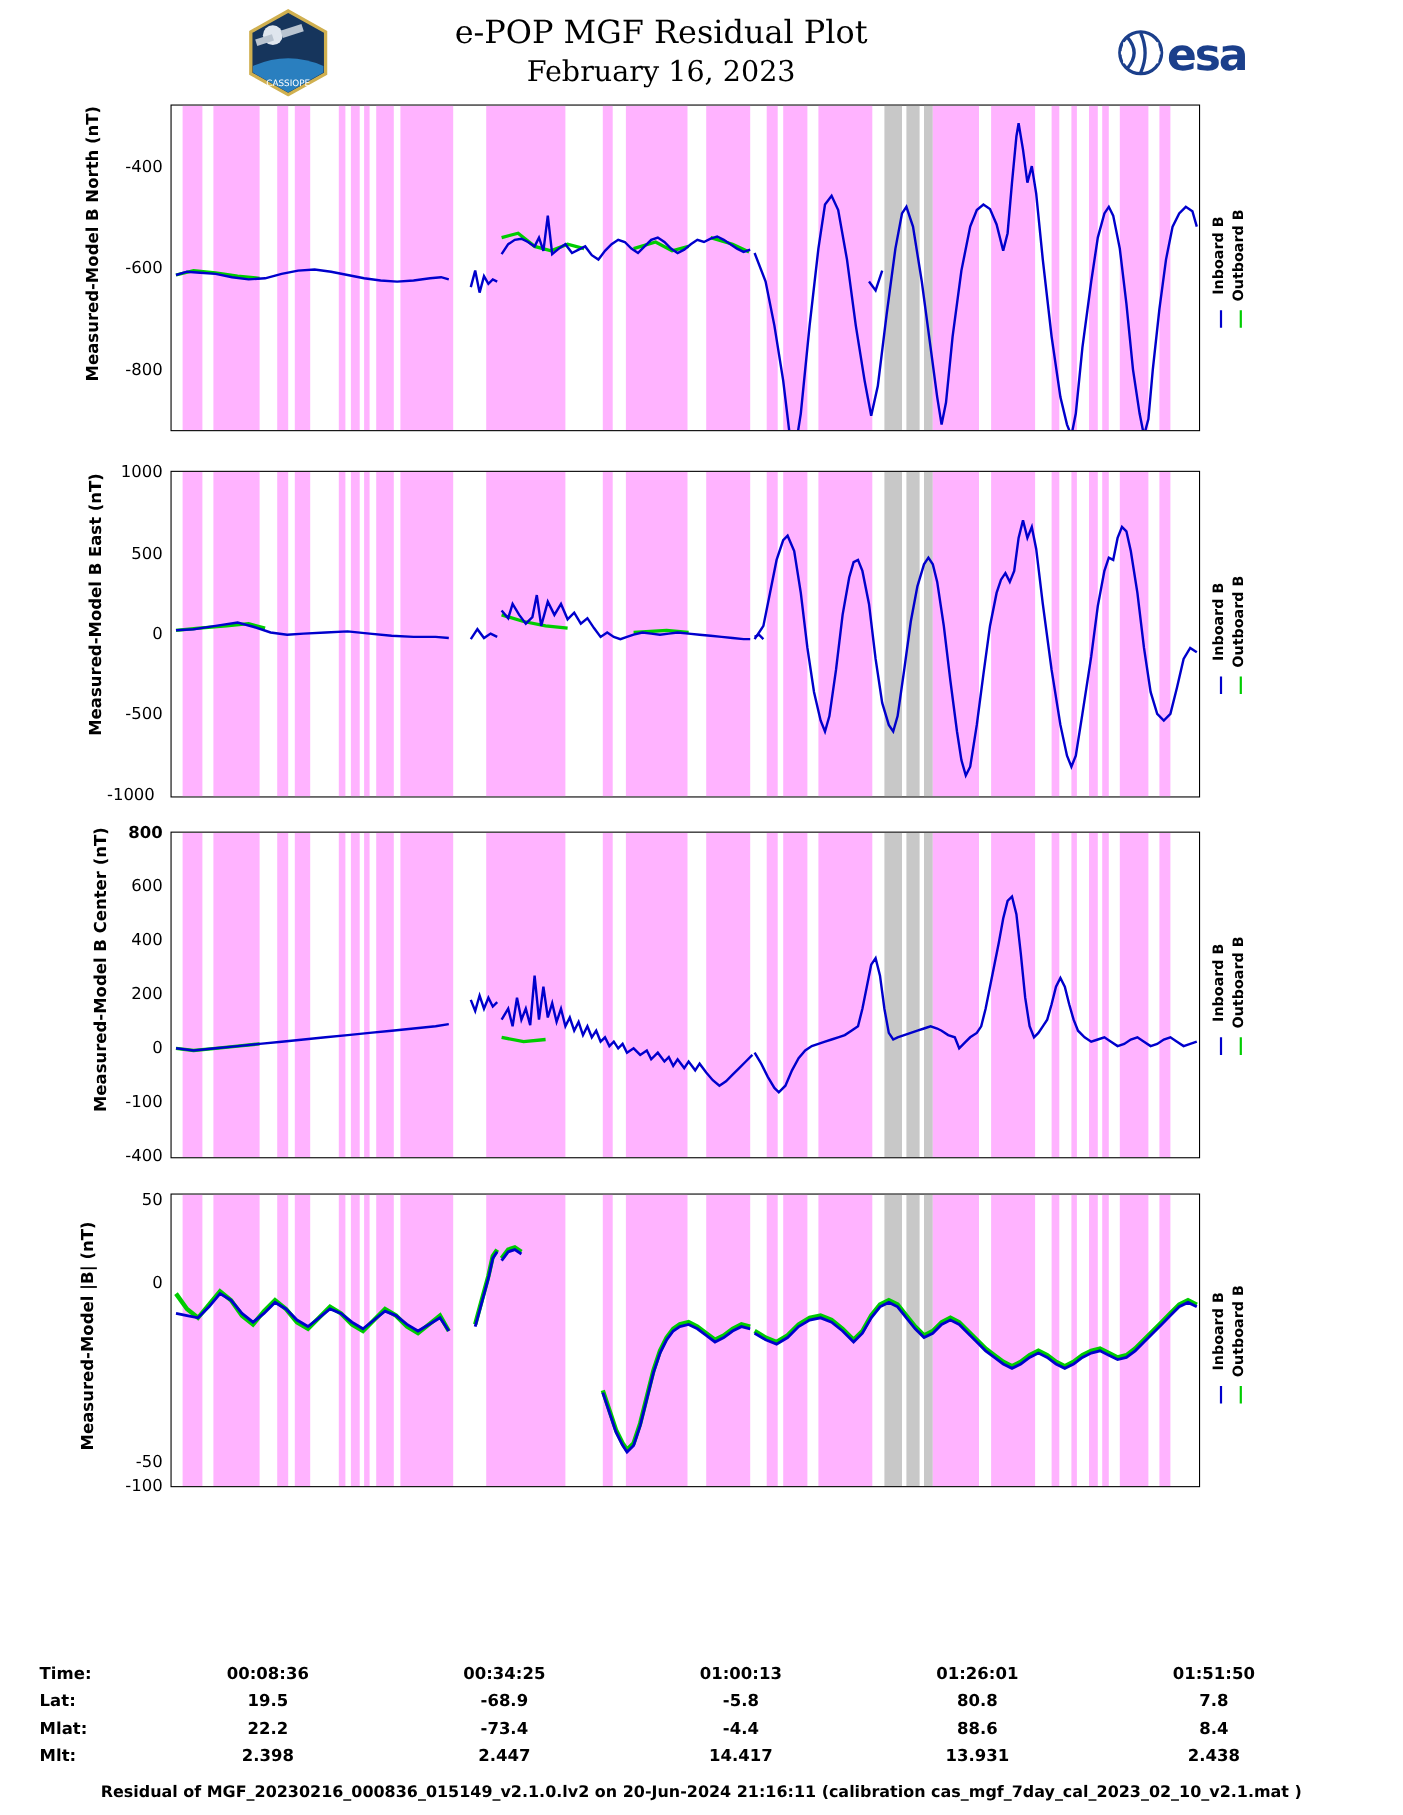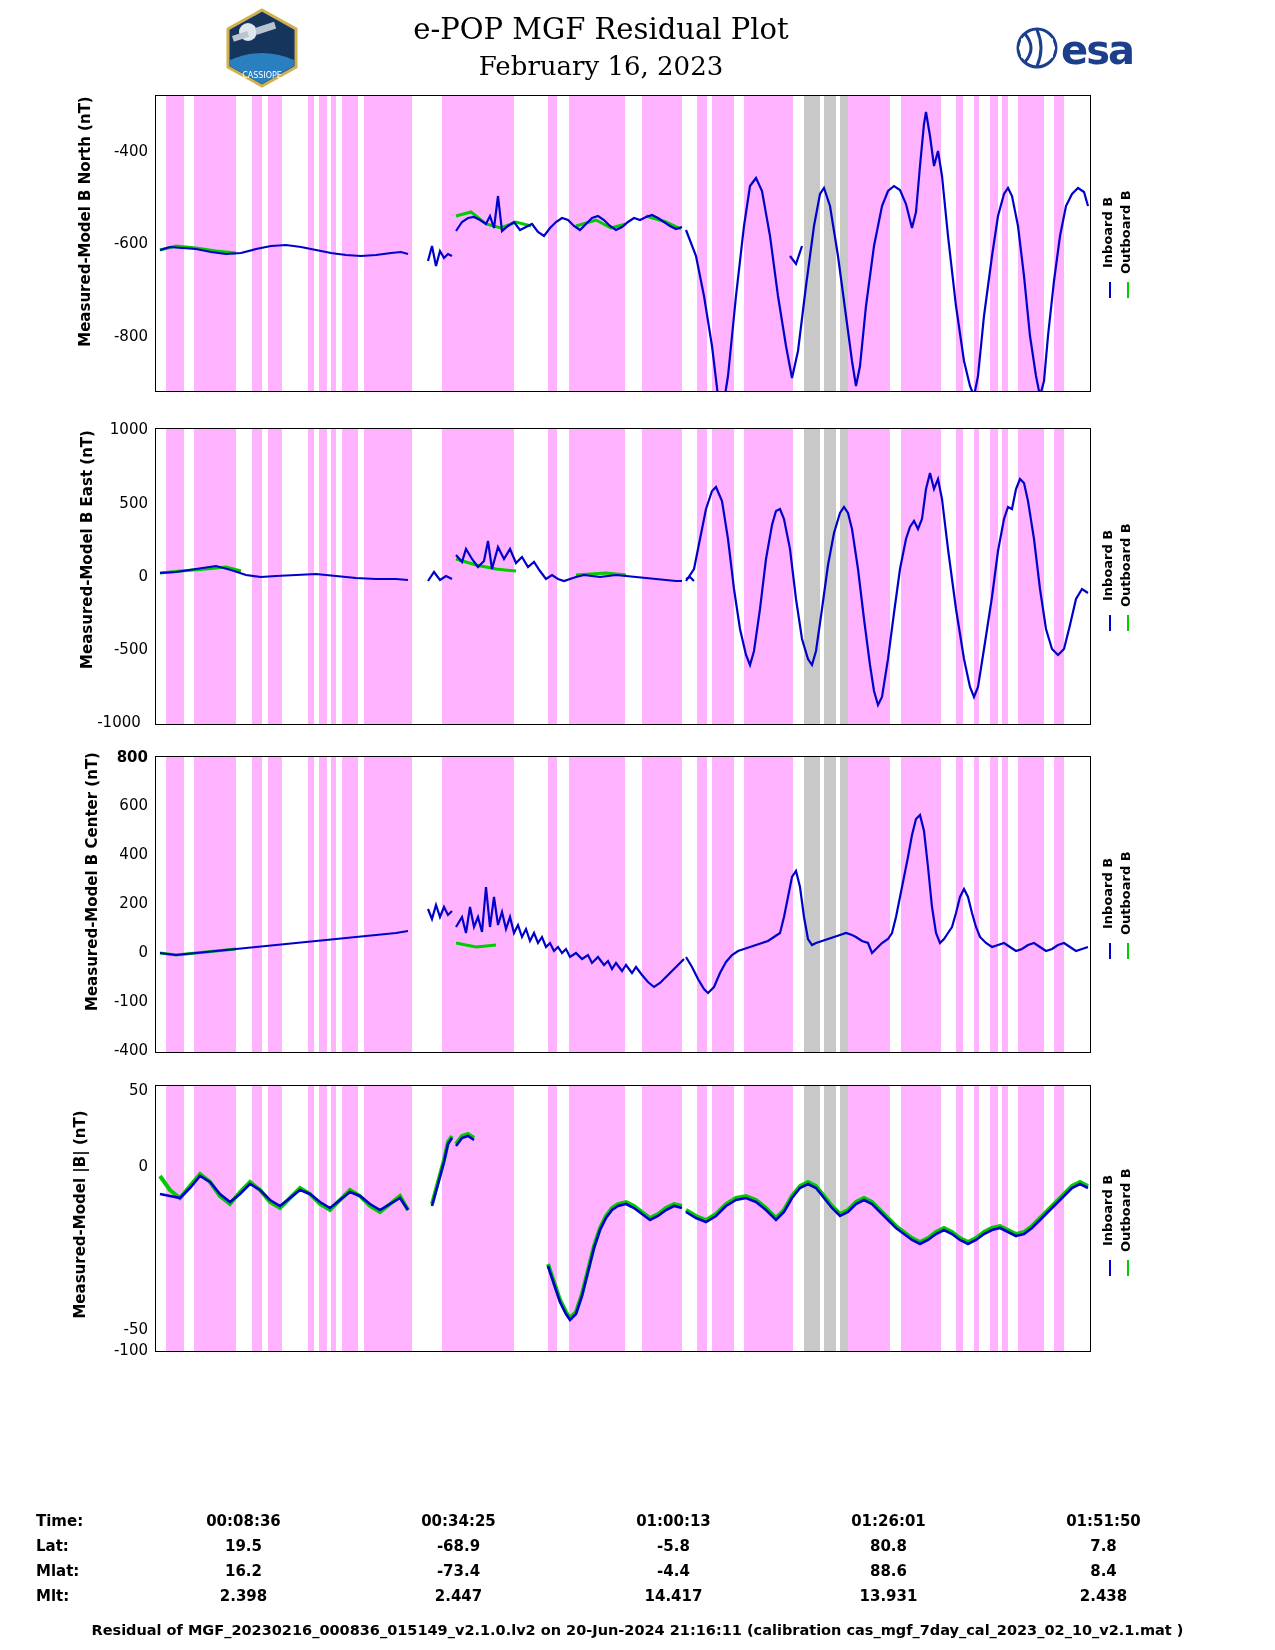--- a/index.html
+++ b/index.html
@@ -308,21 +308,21 @@
   <div class="footer-row">
     <div class="f-label">Lat:</div>
     <div class="f-col">19.5</div>
     <div class="f-col">-68.9</div>
     <div class="f-col">-5.8</div>
     <div class="f-col">80.8</div>
     <div class="f-col">7.8</div>
   </div>
   <div class="footer-row">
     <div class="f-label">Mlat:</div>
-    <div class="f-col">16.2</div>
+    <div class="f-col">22.2</div>
     <div class="f-col">-73.4</div>
     <div class="f-col">-4.4</div>
     <div class="f-col">88.6</div>
     <div class="f-col">8.4</div>
   </div>
   <div class="footer-row">
     <div class="f-label">Mlt:</div>
     <div class="f-col">2.398</div>
     <div class="f-col">2.447</div>
     <div class="f-col">14.417</div>

